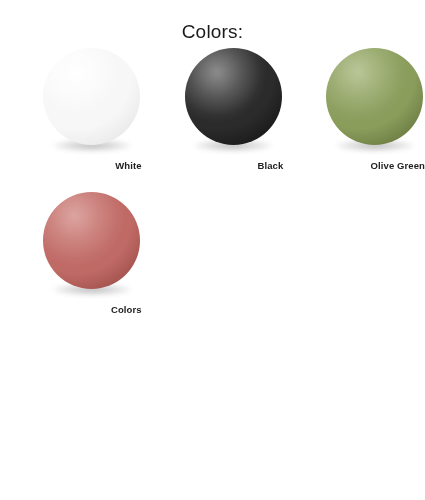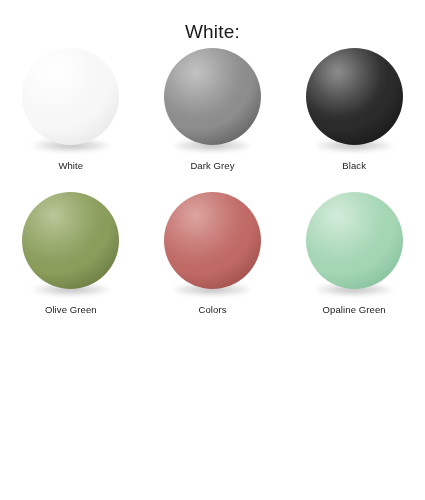--- a/index.html
+++ b/index.html
@@ -33,23 +33,24 @@
     display: flex;
     flex-wrap: wrap;
     width: 425px;
   }
 
   .swatch-cell {
     width: 141.666px;
     height: 144px;
     display: flex;
     flex-direction: column;
-    align-items: center;
+    align-items: flex-end;
     justify-content: flex-start;
     box-sizing: border-box;
+    font-weight: bold;
   }
 
   .sphere-wrap {
     width: 100px;
     height: 112px;
     position: relative;
     display: flex;
     align-items: flex-start;
     justify-content: center;
   }
@@ -97,36 +98,29 @@
     color: #222222;
     text-align: center;
     line-height: 12px;
     margin-top: 2px;
     letter-spacing: 0.1px;
   }
 </style>
 </head>
 <body style="background: rgb(255, 255, 255);">
 
-<h1 id="page-title">White:</h1>
+<h1 id="page-title">Colors:</h1>
 
 <div id="swatch-grid">
     <div class="swatch-cell">
       <div class="sphere-wrap">
         <div class="sphere-shadow"></div>
         <div class="sphere" style="background: radial-gradient(circle at 34% 26%, rgb(255, 255, 255) 0%, rgb(247, 247, 247) 44%, rgb(247, 247, 247) 58%, rgb(226, 226, 228) 96%, rgb(226, 226, 228) 100%);"></div>
       </div>
       <div class="swatch-label">White</div>
-    </div>
-    <div class="swatch-cell">
-      <div class="sphere-wrap">
-        <div class="sphere-shadow"></div>
-        <div class="sphere" style="background: radial-gradient(circle at 34% 26%, rgb(168, 168, 168) 0%, rgb(141, 141, 141) 44%, rgb(141, 141, 141) 58%, rgb(79, 79, 79) 96%, rgb(79, 79, 79) 100%);"></div>
-      </div>
-      <div class="swatch-label">Dark Grey</div>
     </div>
     <div class="swatch-cell">
       <div class="sphere-wrap">
         <div class="sphere-shadow"></div>
         <div class="sphere" style="background: radial-gradient(circle at 34% 26%, rgb(90, 90, 90) 0%, rgb(43, 43, 43) 44%, rgb(43, 43, 43) 58%, rgb(16, 16, 16) 96%, rgb(16, 16, 16) 100%);"></div>
       </div>
       <div class="swatch-label">Black</div>
     </div>
     <div class="swatch-cell">
       <div class="sphere-wrap">
@@ -135,20 +129,13 @@
       </div>
       <div class="swatch-label">Olive Green</div>
     </div>
     <div class="swatch-cell">
       <div class="sphere-wrap">
         <div class="sphere-shadow"></div>
         <div class="sphere" style="background: radial-gradient(circle at 34% 26%, rgb(205, 125, 119) 0%, rgb(192, 106, 102) 44%, rgb(192, 106, 102) 58%, rgb(147, 69, 63) 96%, rgb(147, 69, 63) 100%);"></div>
       </div>
       <div class="swatch-label">Colors</div>
     </div>
-    <div class="swatch-cell">
-      <div class="sphere-wrap">
-        <div class="sphere-shadow"></div>
-        <div class="sphere" style="background: radial-gradient(circle at 34% 26%, rgb(191, 227, 201) 0%, rgb(164, 214, 180) 44%, rgb(164, 214, 180) 58%, rgb(121, 184, 146) 96%, rgb(121, 184, 146) 100%);"></div>
-      </div>
-      <div class="swatch-label">Opaline Green</div>
-    </div>
   </div>
 
 </body></html>

